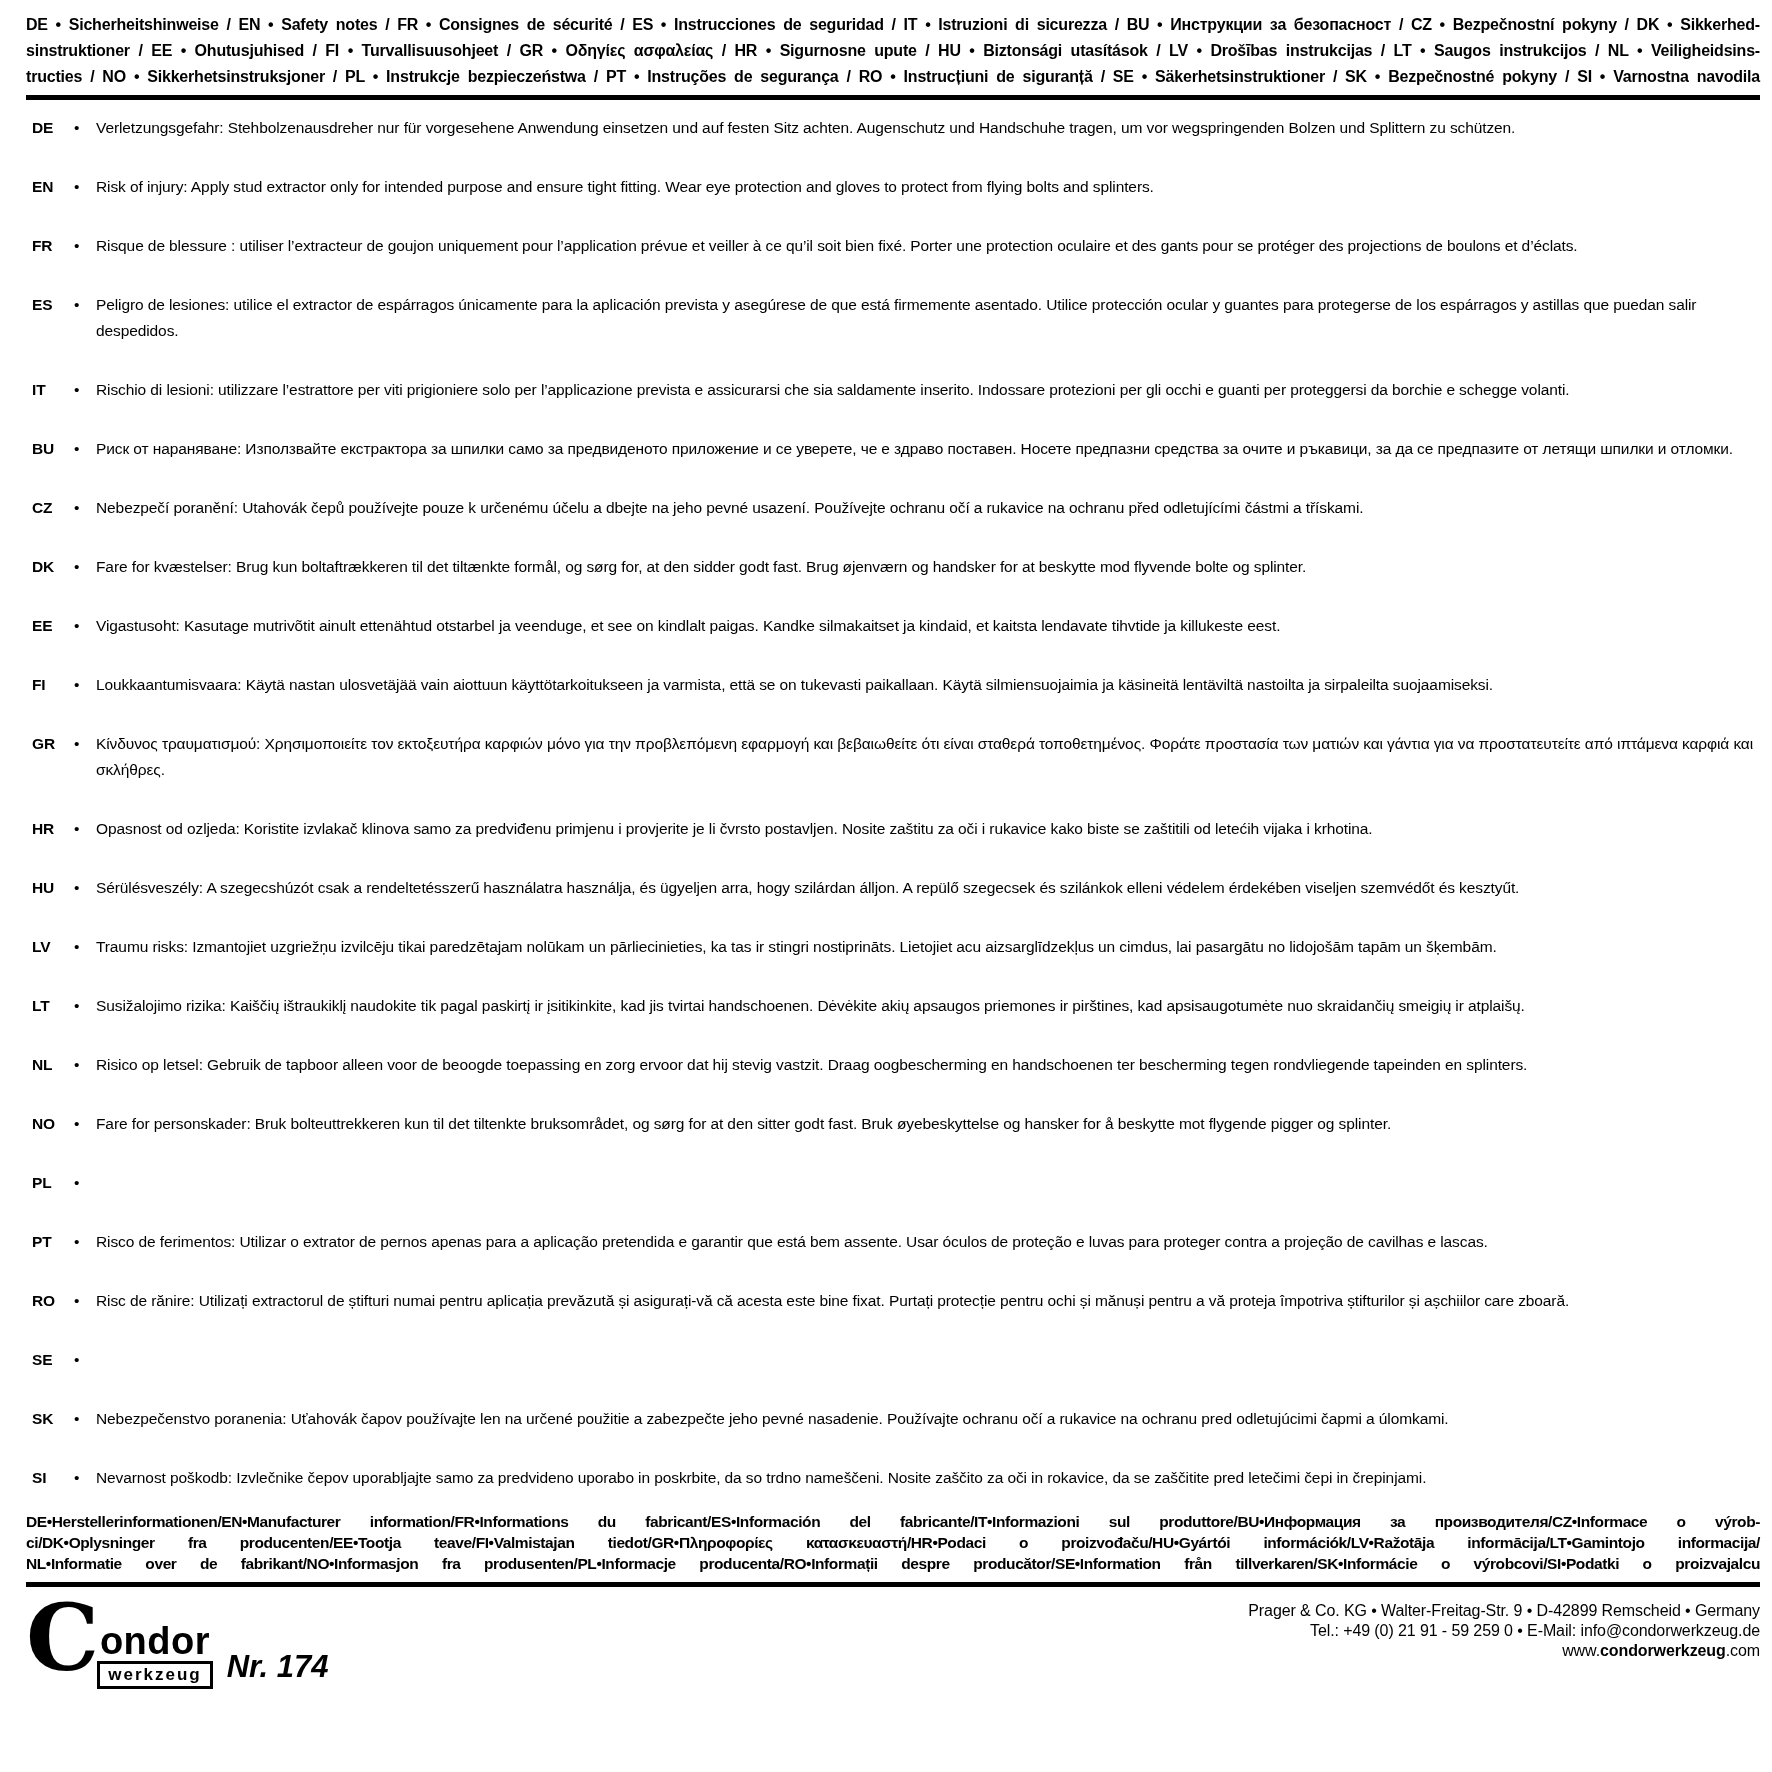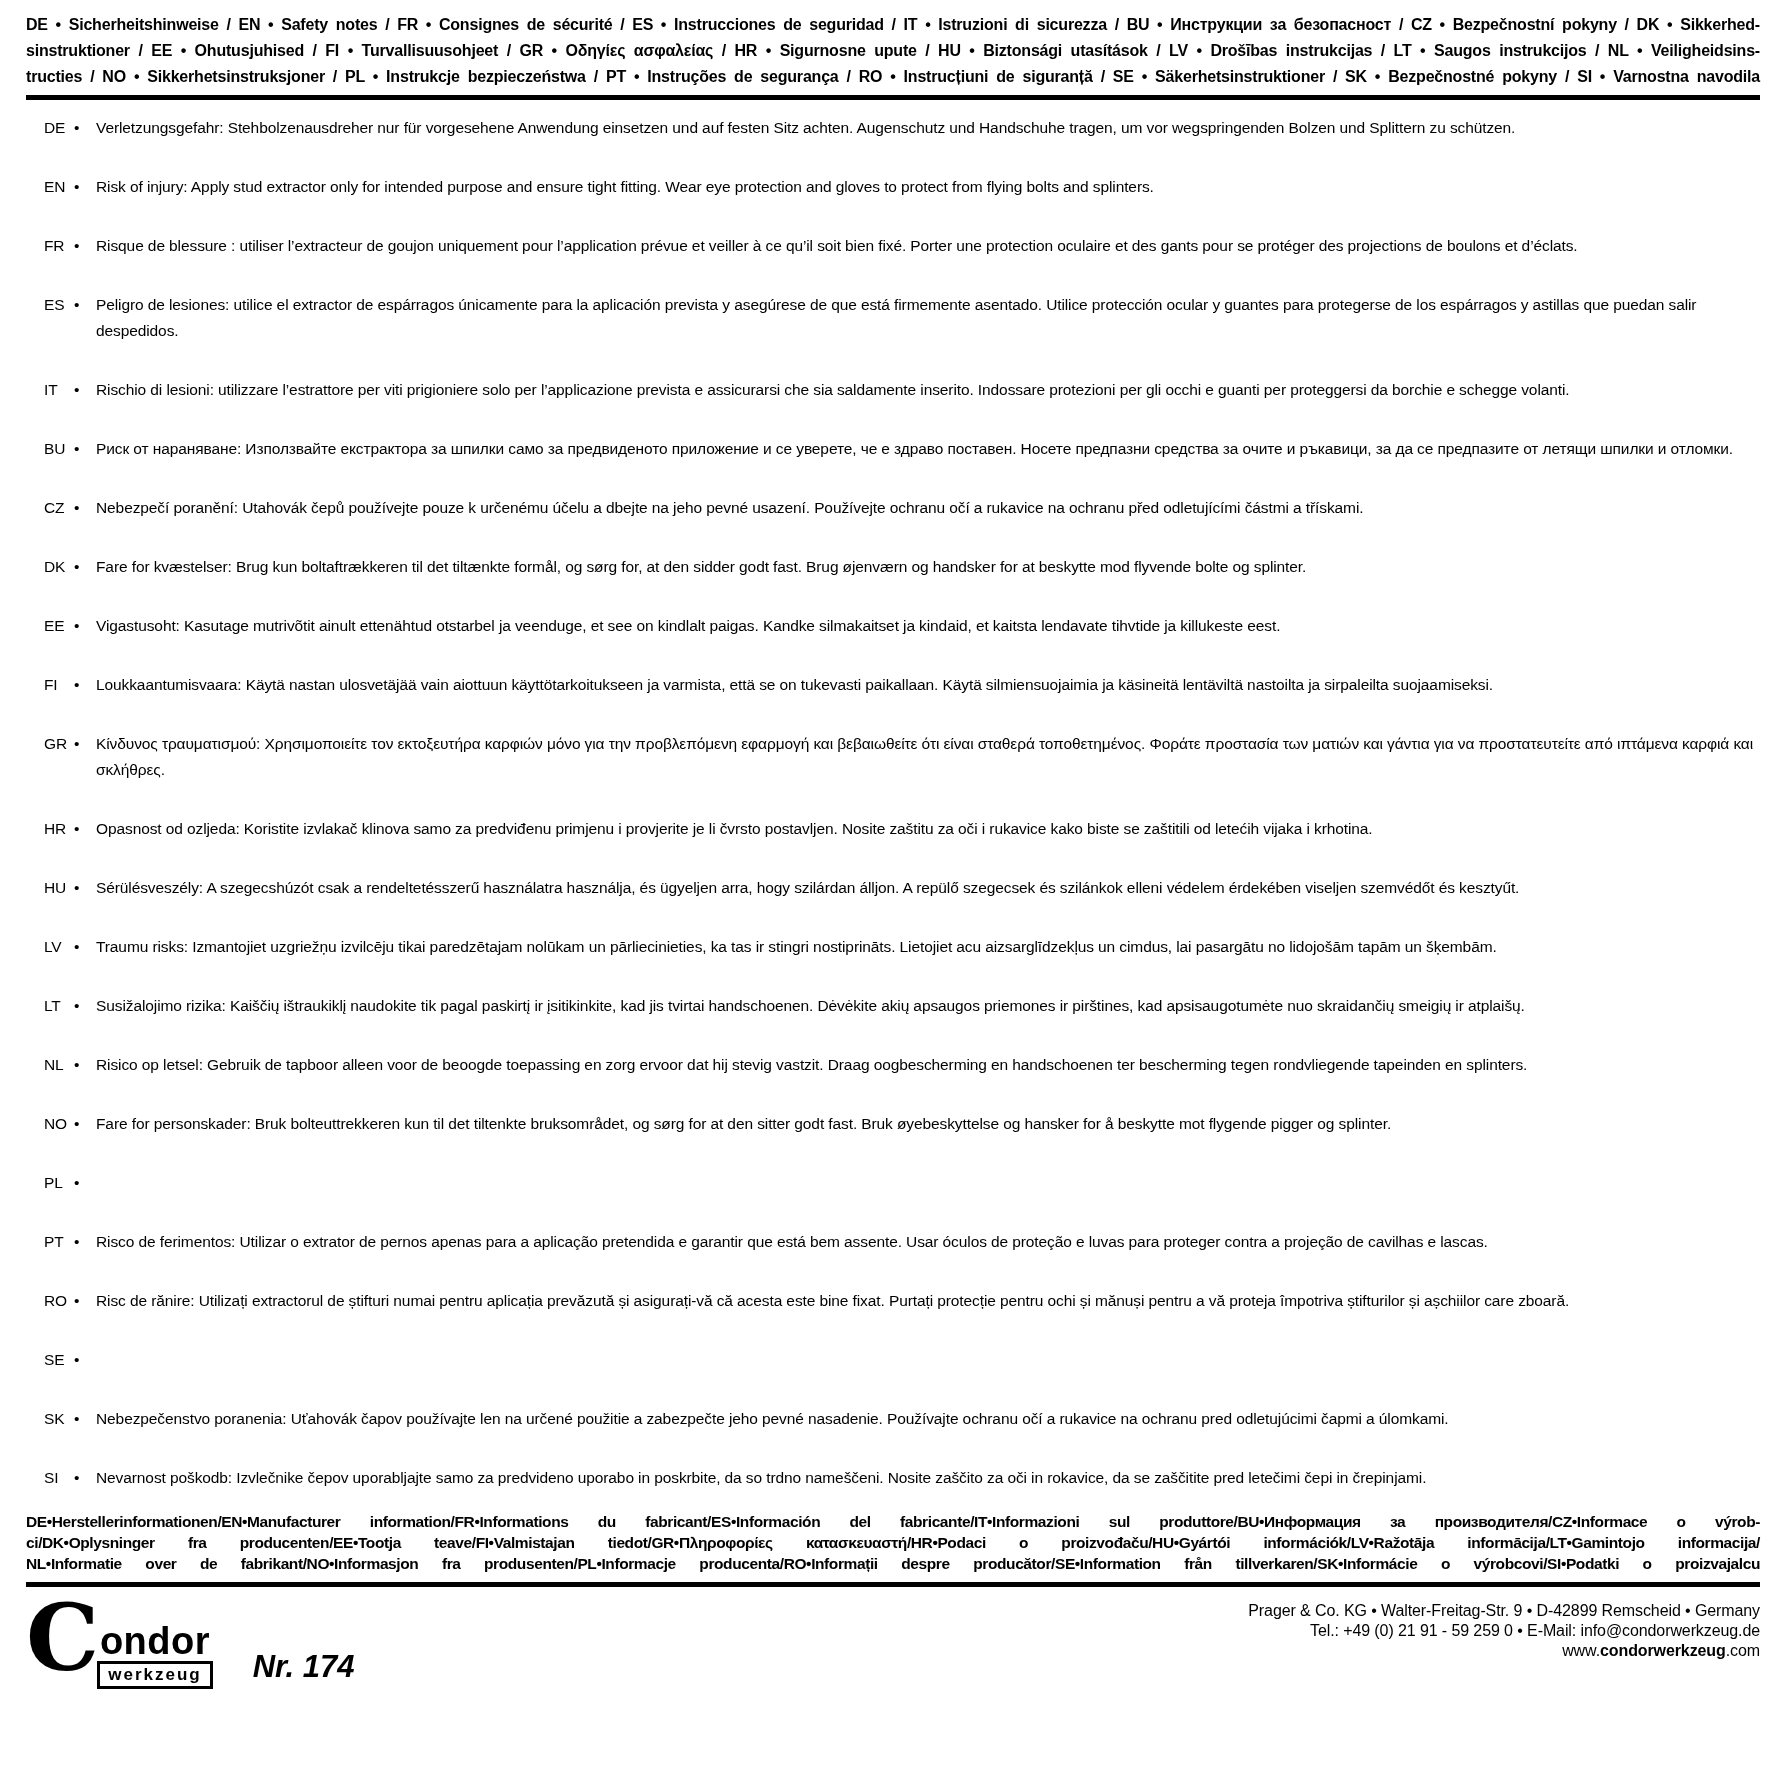--- a/index.html
+++ b/index.html
@@ -13,40 +13,40 @@
   .header { font-weight:bold; font-size:16px; line-height:26px; letter-spacing:-0.2px; }
   .header .hline { text-align:justify; text-align-last:justify; white-space:normal; }
   .rule { border-top:5px solid #000; margin-top:5px; }
   
   .notes { margin-top:15px; }
   .entry {
     position:relative; padding-left:70px; font-size:15.5px; line-height:26px;
     letter-spacing:-0.1px; margin-bottom:33px; min-height:26px;
   }
   .entry:last-child { margin-bottom:0; }
-  .entry .code { position:absolute; left:18px; top:0; font-weight:normal; }
+  .entry .code { position:absolute; left:6px; top:0; font-weight:bold; }
   .entry .bullet { position:absolute; left:48px; top:0; }
   
   .mfg { margin-top:20px; font-weight:bold; font-size:15.5px; line-height:21px; letter-spacing:-0.4px; word-spacing:-1px; }
   .mfg .mline { text-align:justify; text-align-last:justify; }
   .rule2 { border-top:5px solid #000; margin-top:8px; }
   
   .bottom { display:flex; justify-content:space-between; align-items:flex-start; margin-top:12px; }
   .brand { display:flex; align-items:flex-start; }
   .brand-c {
     font-family:"DejaVu Serif", serif; font-weight:bold; font-size:92px; line-height:78px;
     letter-spacing:-4px; margin-right:2px;
   }
   .brand-right { display:inline-flex; flex-direction:column; align-items:center; margin-top:24px; }
   .brand-ondor { font-weight:bold; font-size:38px; line-height:36px; letter-spacing:0.5px; }
   .brand-werkzeug {
     border:3px solid #000; font-weight:bold; font-size:17px; line-height:19px;
     letter-spacing:2px; padding:1px 8px 2px 8px; margin-top:2px;
   }
-  .brand-nr { font-weight:bold; font-style:italic; font-size:31px; margin-left:40px; align-self:flex-end; margin-bottom:4px; }
+  .brand-nr { font-weight:bold; font-style:italic; font-size:31px; margin-left:14px; align-self:flex-end; margin-bottom:4px; }
   .contact { text-align:right; font-size:16px; line-height:20px; letter-spacing:-0.1px; padding-top:2px; }
   .contact .bold { font-weight:bold; }
 </style>
 </head>
 <body>
 
 <div class="page">
 
   <div class="header">
     <div class="hline">DE • Sicherheitshinweise / EN • Safety notes / FR • Consignes de sécurité / ES • Instrucciones de seguridad / IT • Istruzioni di sicurezza / BU • Инструкции за безопасност / CZ • Bezpečnostní pokyny / DK • Sikkerhed-</div>

